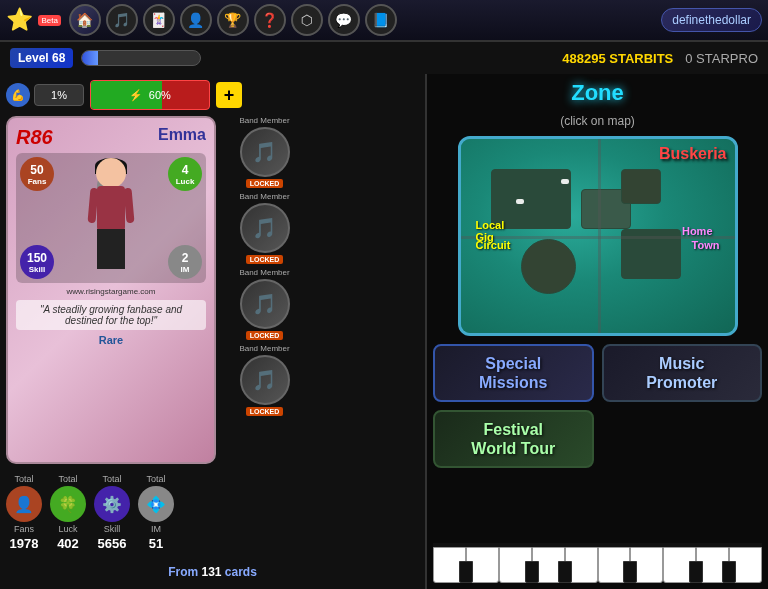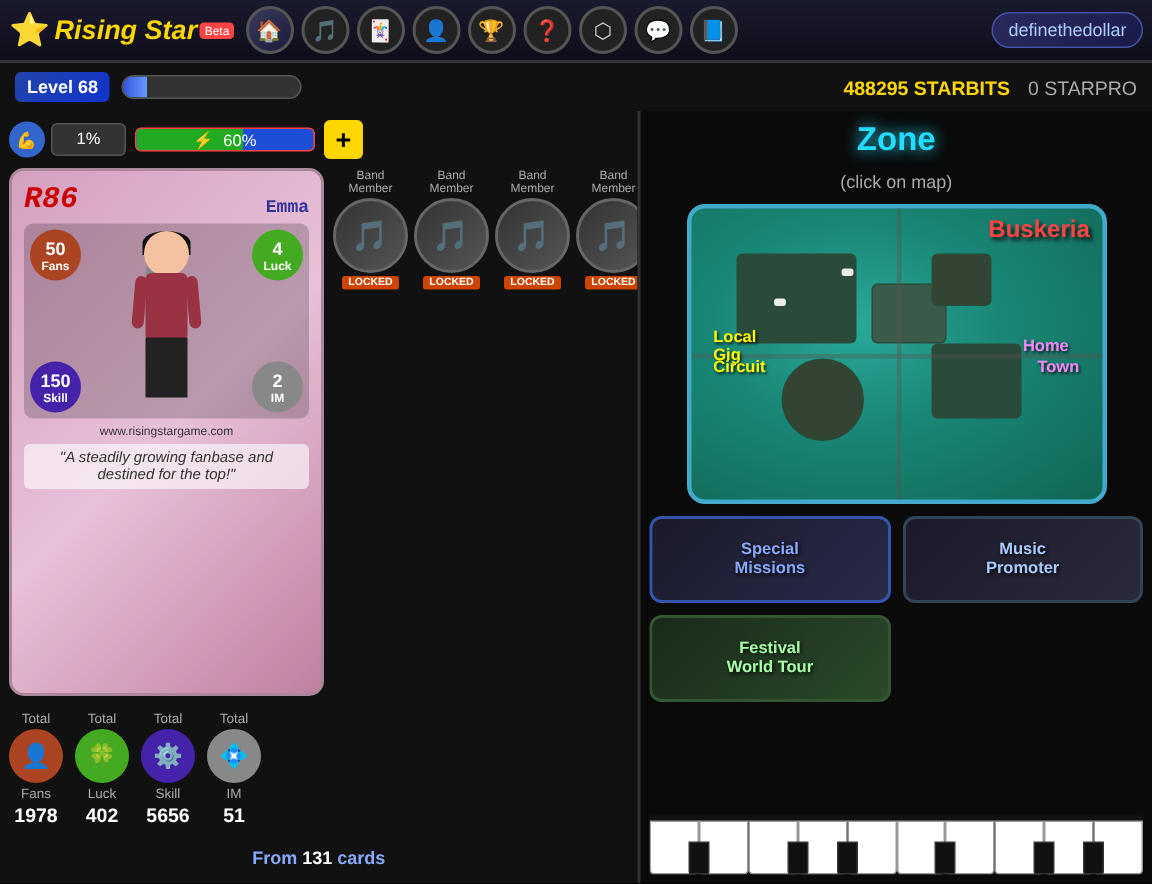--- a/index.html
+++ b/index.html
@@ -170,22 +170,22 @@
       border-radius: 4px;
       display: flex;
       align-items: center;
       justify-content: center;
       color: white;
       font-size: 11px;
       border: 1px solid #555;
     }
     .health-bar-bg {
       width: 120px;
-      height: 16px;
-      background: #1d4ed8;
+      height: 30px;
+      background: #b91c1c;
       border-radius: 4px;
       display: flex;
       align-items: center;
       justify-content: center;
       color: white;
       font-size: 11px;
       border: 1px solid #ff4444;
       position: relative;
       overflow: hidden;
     }
@@ -233,33 +233,32 @@
       background: linear-gradient(135deg, #d4a0c0, #e8c0d8, #c080a0);
       border-radius: 10px;
       padding: 8px;
       position: relative;
       border: 2px solid #aa8899;
       flex-shrink: 0;
     }
     .card-header {
       display: flex;
       justify-content: space-between;
-      align-items: flex-end;
+      align-items: flex-start;
       margin-bottom: 4px;
-      font-family: Liberation Mono, monospace;
     }
     .card-id {
       color: #cc0000;
       font-size: 20px;
       font-weight: bold;
       font-style: italic;
     }
     .card-name {
       color: #333399;
-      font-size: 12px;
+      font-size: 16px;
       font-weight: bold;
     }
     .card-image-area {
       background: rgba(0,0,0,0.2);
       border-radius: 6px;
       height: 130px;
       display: flex;
       align-items: center;
       justify-content: center;
       position: relative;
@@ -316,21 +315,21 @@
       text-align: center;
       margin-top: 4px;
       color: #225599;
       font-size: 11px;
       font-weight: bold;
     }
 
     
     .band-members {
       display: flex;
-      flex-direction: row;
+      flex-direction: column;
       gap: 4px;
       width: 85px;
     }
     .band-member-item {
       display: flex;
       flex-direction: column;
       align-items: center;
       gap: 2px;
     }
     .band-member-label {
@@ -497,21 +496,21 @@
     .mission-btn.promoter {
       background: linear-gradient(135deg, #1a1a2a, #2a2a3a);
       border-color: #334455;
     }
     .mission-btn.custom {
       background: linear-gradient(135deg, #2a2000, #4a3800);
       border-color: #886600;
     }
     .mission-text {
       color: white;
-      font-size: 11px;
+      font-size: 16px;
       font-weight: bold;
       text-align: center;
       line-height: 1.2;
       text-shadow: 1px 1px 3px rgba(0,0,0,0.9);
       z-index: 2;
       position: relative;
     }
     .mission-text.special { color: #88aaff; }
     .mission-text.festival { color: #aaffaa; }
     .mission-text.promoter { color: #aaccff; }
@@ -544,21 +543,20 @@
       z-index: 2;
       position: relative;
     }
   </style>
 </head>
 <body>
 
 <div class="top-nav">
   <div class="logo-area">
     <span class="logo-star">⭐</span>
-    <span class="logo-text">Rising Star</span>
     <span class="logo-beta">Beta</span>
   </div>
   <div class="nav-icons">
     <div class="nav-icon-btn home">🏠</div>
     <div class="nav-icon-btn">🎵</div>
     <div class="nav-icon-btn">🃏</div>
     <div class="nav-icon-btn">👤</div>
     <div class="nav-icon-btn">🏆</div>
     <div class="nav-icon-btn">❓</div>
     <div class="nav-icon-btn">⬡</div>
@@ -633,20 +631,21 @@
             <span class="stat-num">150</span>
             <span class="stat-label">Skill</span>
           </div>
           <div class="stat-badge stat-im">
             <span class="stat-num">2</span>
             <span class="stat-label">IM</span>
           </div>
         </div>
         <div class="card-url">www.risingstargame.com</div>
         <div class="card-desc">"A steadily growing fanbase and destined for the top!"</div>
+        <div class="card-rarity">Rare</div>
       </div>
 
       <div class="band-members">
         <div class="band-member-item">
           <span class="band-member-label">Band Member</span>
           <div class="band-member-icon">🎵</div>
           <span class="locked-badge">LOCKED</span>
         </div>
         <div class="band-member-item">
           <span class="band-member-label">Band Member</span>

